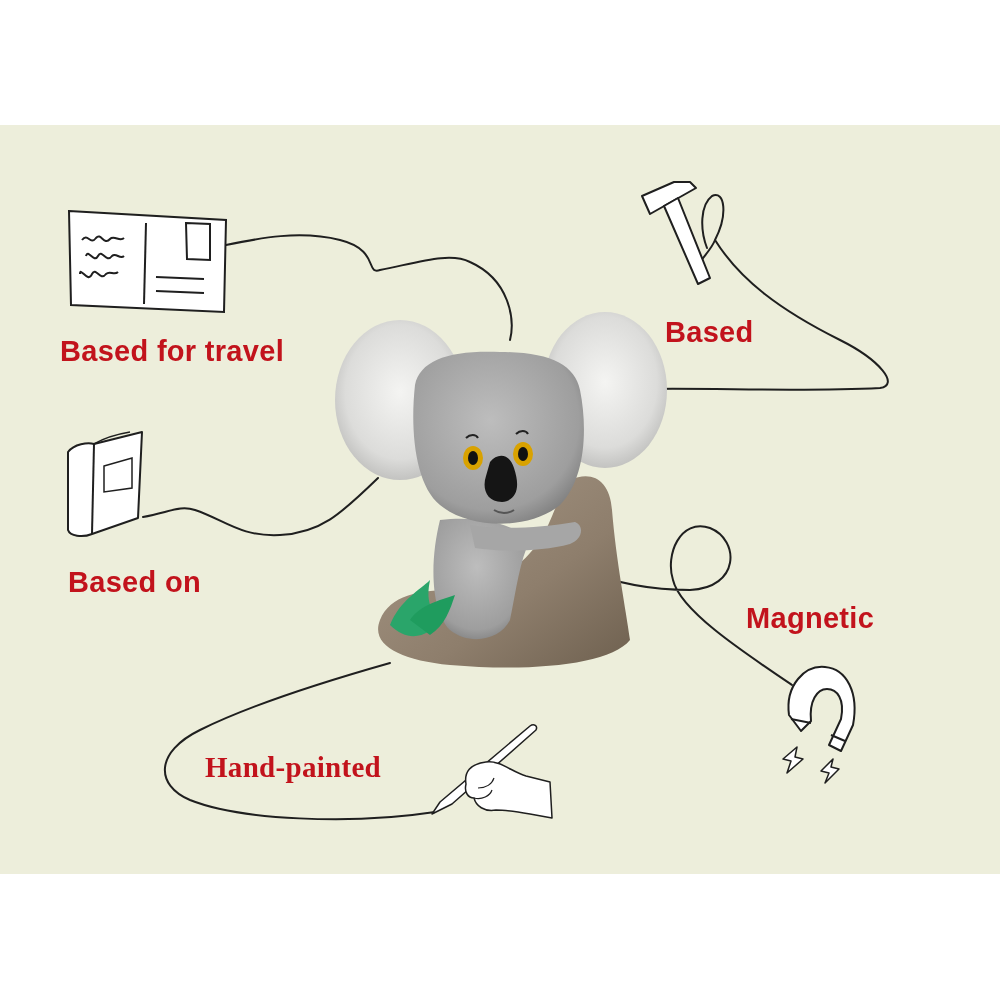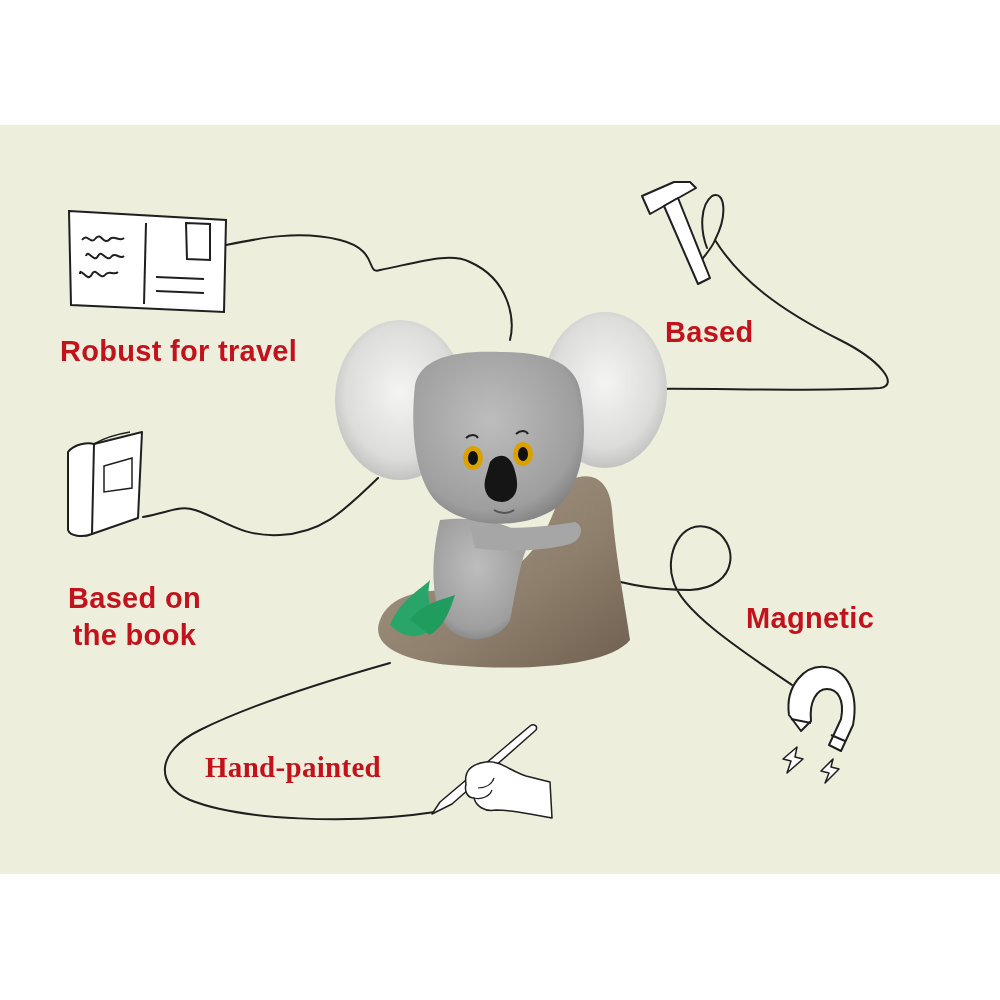--- a/index.html
+++ b/index.html
@@ -44,39 +44,38 @@
 <svg class="icon" style="left:66px;top:208px;width:162px;height:108px" viewBox="0 0 162 108">
   <path d="M3,3 L160,12 L158,104 L5,97 Z" fill="#ffffff" stroke="#1f1f1f" stroke-width="2"></path>
   <path d="M80,15 L78,96" stroke="#1f1f1f" stroke-width="2" fill="none"></path>
   <path d="M120,15 L144,16 L144,52 L121,51 Z" fill="none" stroke="#1f1f1f" stroke-width="2"></path>
   <path d="M90,69 L138,71 M90,83 L138,85" stroke="#1f1f1f" stroke-width="2"></path>
   <path d="M16,32 C22,24 24,38 30,30 C35,24 38,38 44,31 C48,27 54,34 58,30" fill="none" stroke="#1f1f1f" stroke-width="2"></path>
   <path d="M20,48 C22,40 28,56 32,48 C36,40 40,56 46,48 C50,44 54,52 58,48" fill="none" stroke="#1f1f1f" stroke-width="2"></path>
   <path d="M14,66 C14,58 22,76 26,66 C30,58 34,74 40,66 C44,62 48,68 52,64" fill="none" stroke="#1f1f1f" stroke-width="2"></path>
 </svg>
 
-<div class="label" style="left:60px;top:333px;">Robust for travel</div>
+<div class="label" style="left:60px;top:333px;">Based for travel</div>
 
 <svg class="icon" style="left:640px;top:180px;width:80px;height:120px" viewBox="0 0 80 120">
   <path d="M2,16 L34,2 L50,2 L56,8 L10,34 Z" fill="#ffffff" stroke="#1f1f1f" stroke-width="2" stroke-linejoin="round"></path>
   <path d="M24,26 L38,18 L70,98 L58,104 Z" fill="#ffffff" stroke="#1f1f1f" stroke-width="2" stroke-linejoin="round"></path>
 </svg>
 
 <div class="label" style="left:665px;top:314px;">Based</div>
 
 <svg class="icon" style="left:64px;top:430px;width:86px;height:112px" viewBox="0 0 86 112">
   <path d="M4,22 C10,14 24,12 30,14 L78,2 L74,88 L28,104 C18,108 6,106 4,100 Z" fill="#ffffff" stroke="#1f1f1f" stroke-width="2" stroke-linejoin="round"></path>
   <path d="M30,14 L28,104" stroke="#1f1f1f" stroke-width="2" fill="none"></path>
   <path d="M30,14 C40,8 54,4 66,2" stroke="#1f1f1f" stroke-width="1.5" fill="none"></path>
   <path d="M40,36 L68,28 L68,58 L40,62 Z" fill="none" stroke="#1f1f1f" stroke-width="1.5"></path>
 </svg>
 
-<div class="label" style="left:68px;top:580px;text-align:center;">
+<div class="label" style="left:68px;top:564px;">
   <div>Based on</div>
-  <div>the book</div>
 </div>
 
 <svg class="icon" style="left:775px;top:655px;width:100px;height:130px" viewBox="0 0 100 130">
   <path d="M14,60 C10,30 30,10 50,12 C72,14 84,38 78,70 L66,96 L54,90 L66,64 C70,44 62,34 52,34 C42,34 34,46 36,66 L26,76 Z" fill="#ffffff" stroke="#1f1f1f" stroke-width="2" stroke-linejoin="round"></path>
   <path d="M16,64 L36,68 M56,80 L70,86" stroke="#1f1f1f" stroke-width="2"></path>
   <path d="M22,92 L8,104 L16,106 L12,118 L28,104 L20,102 Z" fill="#ffffff" stroke="#1f1f1f" stroke-width="1.5" stroke-linejoin="round"></path>
   <path d="M58,104 L46,116 L54,118 L50,128 L64,114 L56,112 Z" fill="#ffffff" stroke="#1f1f1f" stroke-width="1.5" stroke-linejoin="round"></path>
 </svg>
 
 <div class="label" style="left:746px;top:600px;">Magnetic</div>

